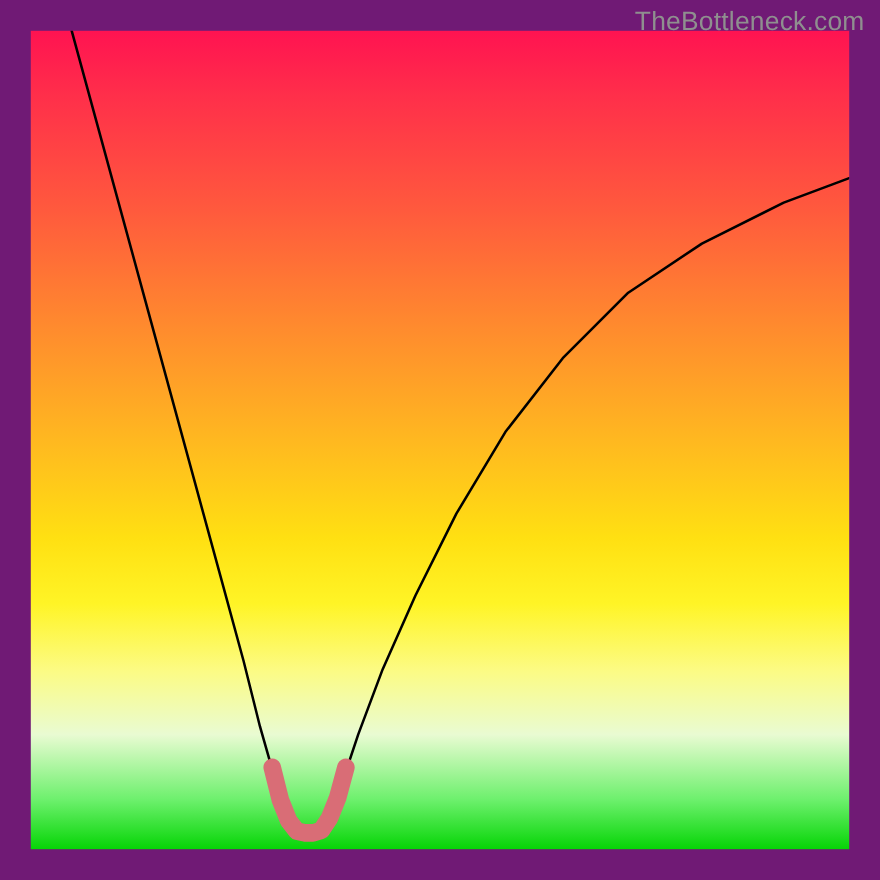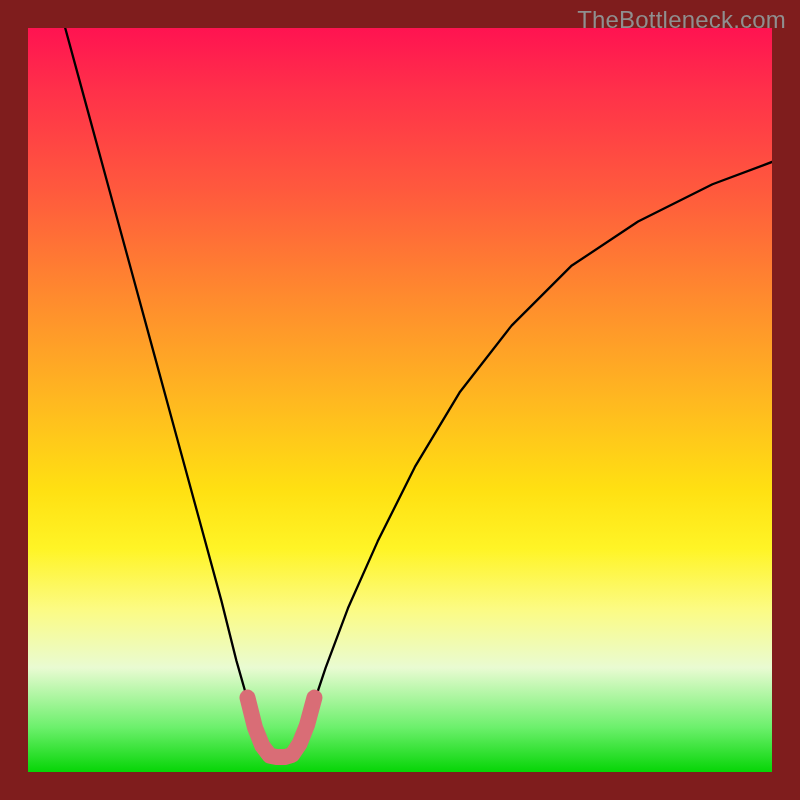--- a/index.html
+++ b/index.html
@@ -1,17 +1,17 @@
 <!DOCTYPE html>
 <html><head>
 <meta charset="utf-8">
 <style>
   * { margin: 0; padding: 0; box-sizing: border-box; }
   html, body { width: 800px; height: 800px; overflow: hidden; background: #000; }
-  .wrap { position: relative; width: 800px; height: 800px; background: #7f1d1d; }
+  .wrap { position: relative; width: 800px; height: 800px; background: #701a75; }
   .watermark {
     position: absolute;
     top: 6px;
     right: 14px;
     font-family: Arial, Helvetica, sans-serif;
     font-size: 24px;
     color: #8f8f8f;
     letter-spacing: 0.2px;
     z-index: 20;
   }

